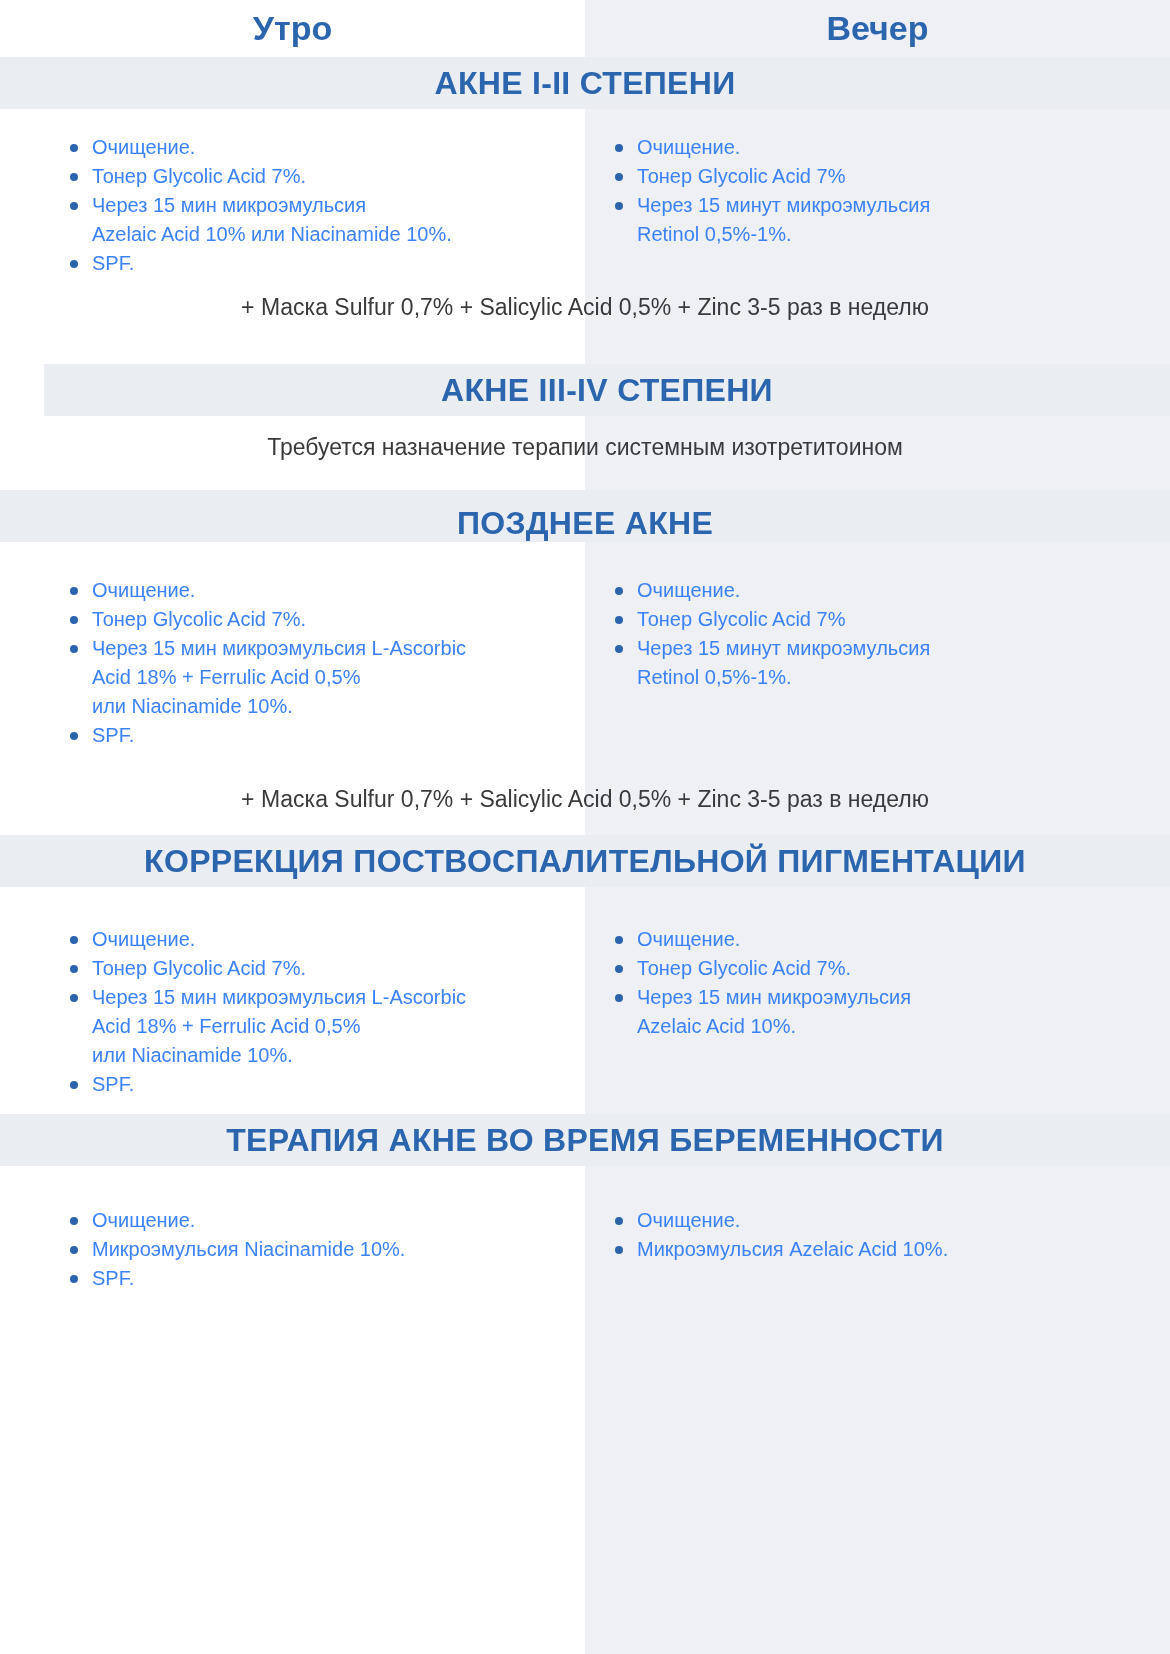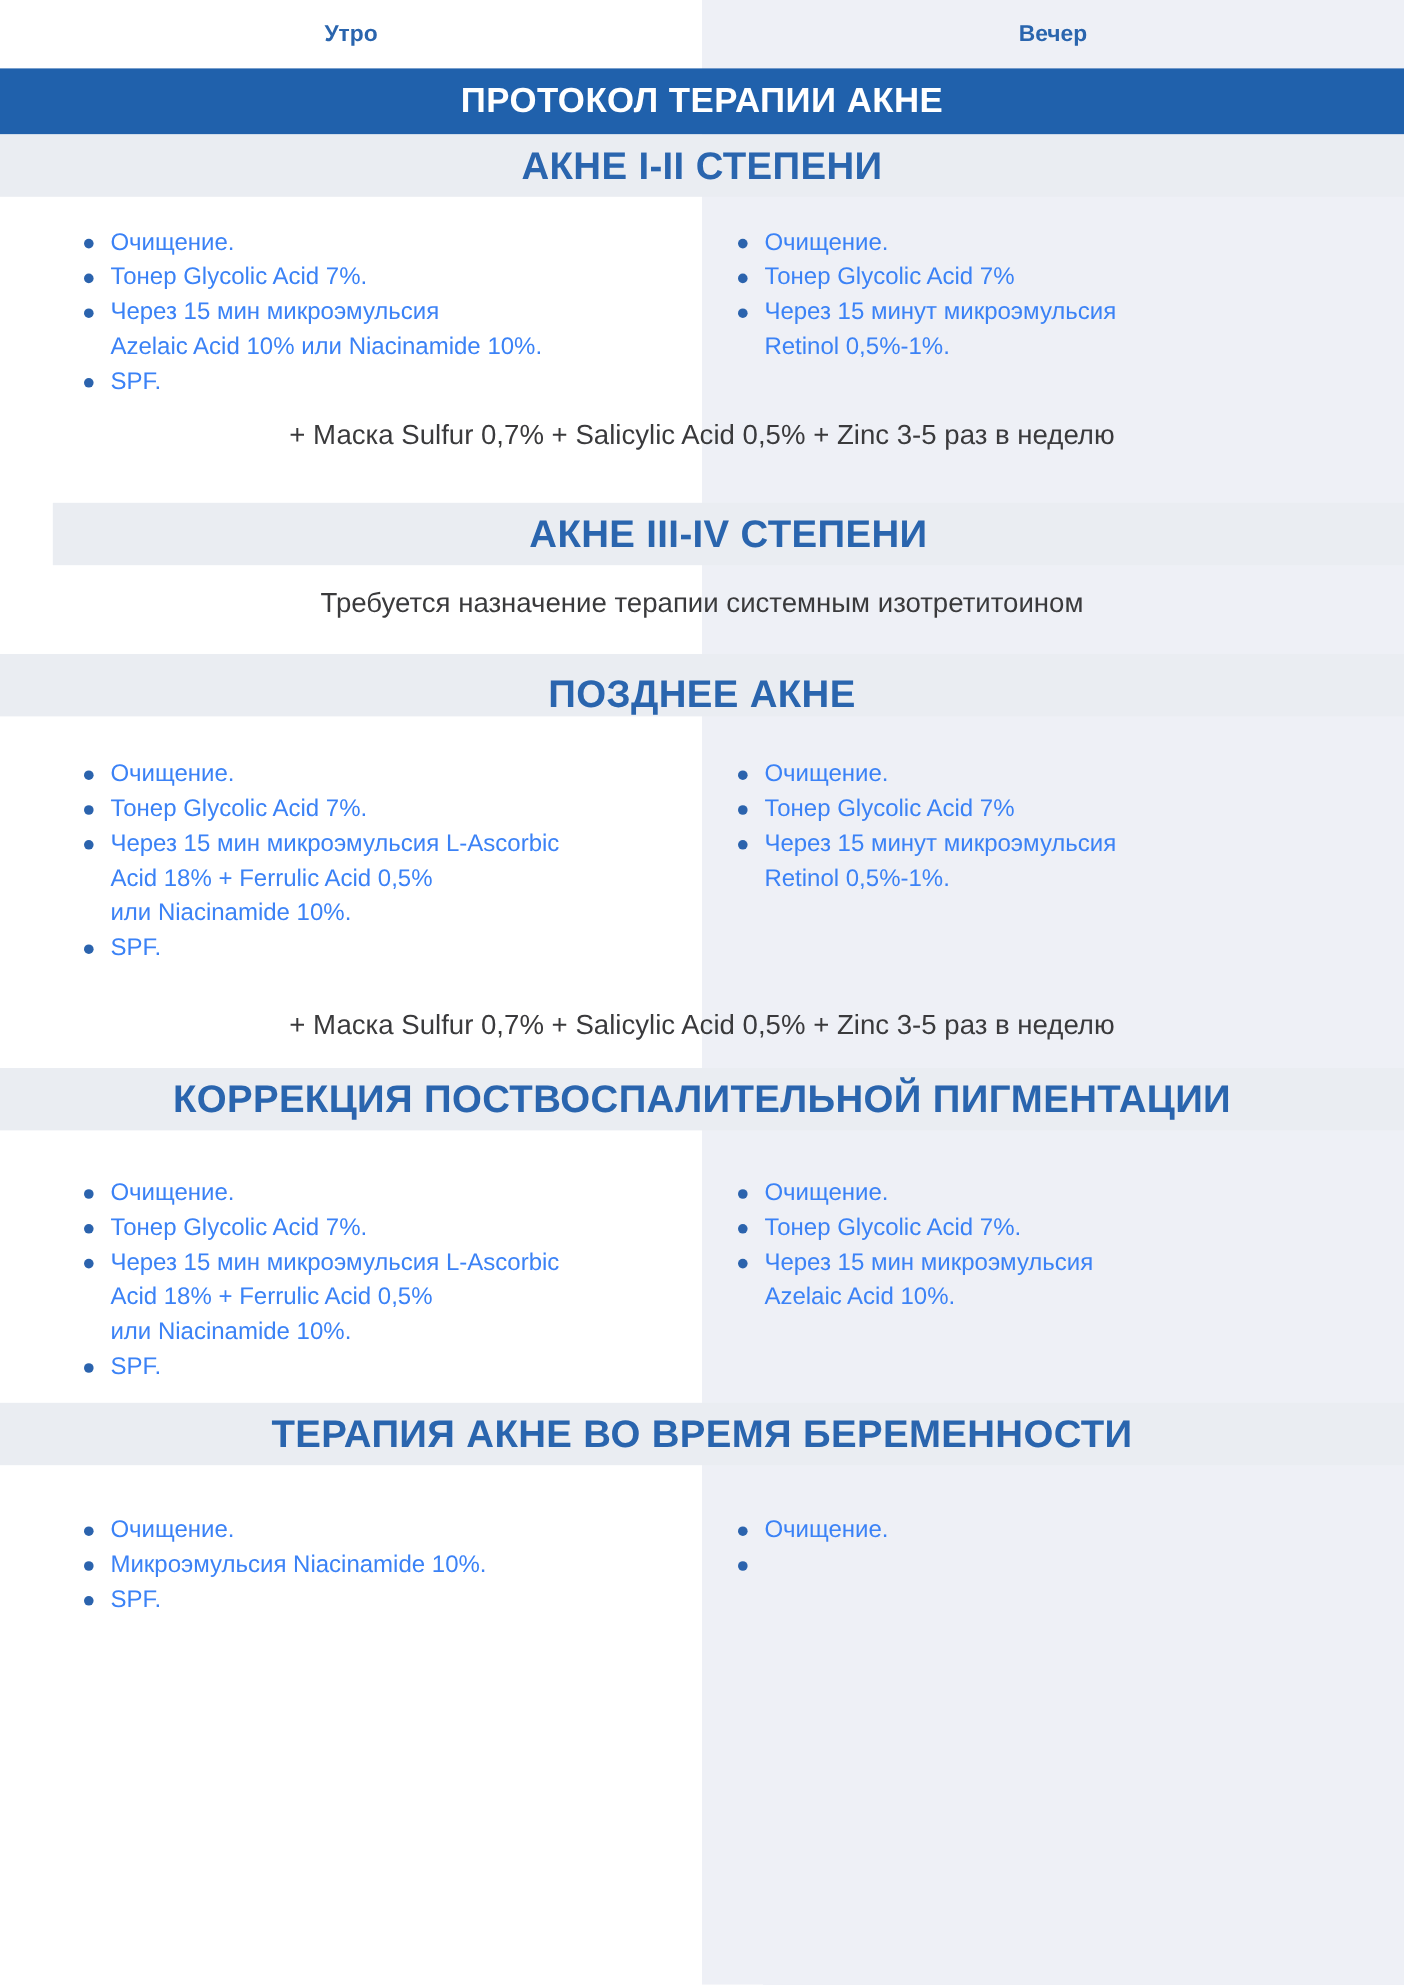--- a/index.html
+++ b/index.html
@@ -19,21 +19,21 @@
     background: #eef0f6;
   }
   .content { position: relative; }
 
   .top-row { display: flex; height: 57px; }
   .col-head {
     width: 585px;
     text-align: center;
     line-height: 57px;
     font-weight: 700;
-    font-size: 19px;
+    font-size: 34px;
     color: #2a65ae;
   }
 
   .banner {
     height: 55px;
     background: #2061ac;
     color: #ffffff;
     display: flex; align-items: center; justify-content: center;
     font-weight: 700;
     font-size: 29px;
@@ -100,23 +100,20 @@
 
 <div class="page">
   <div class="evening-bg"></div>
   <div class="content">
 
     <div class="top-row">
       <div class="col-head">Утро</div>
       <div class="col-head">Вечер</div>
     </div>
 
-    <div class="banner">
-      <span>ПРОТОКОЛ ТЕРАПИИ АКНЕ</span>
-    </div>
 
     <div class="band band1">
       <span>АКНЕ I-II СТЕПЕНИ</span>
     </div>
     <div class="cols sec1">
       <ul class="list morning">
         <li><span class="dot"></span><span>Очищение.</span></li>
         <li><span class="dot"></span><span>Тонер Glycolic Acid 7%.</span></li>
         <li><span class="dot"></span><span>Через 15 мин микроэмульсия
 Azelaic Acid 10% или Niacinamide 10%.</span></li>
@@ -181,18 +178,18 @@
       <span>ТЕРАПИЯ АКНЕ ВО ВРЕМЯ БЕРЕМЕННОСТИ</span>
     </div>
     <div class="cols sec4">
       <ul class="list morning">
         <li><span class="dot"></span><span>Очищение.</span></li>
         <li><span class="dot"></span><span>Микроэмульсия Niacinamide 10%.</span></li>
         <li><span class="dot"></span><span>SPF.</span></li>
       </ul>
       <ul class="list evening">
         <li><span class="dot"></span><span>Очищение.</span></li>
-        <li><span class="dot"></span></li>
+        <li><span class="dot"></span><span>Микроэмульсия Azelaic Acid 10%.</span></li>
       </ul>
     </div>
 
   </div>
 </div>
 
 </body></html>

